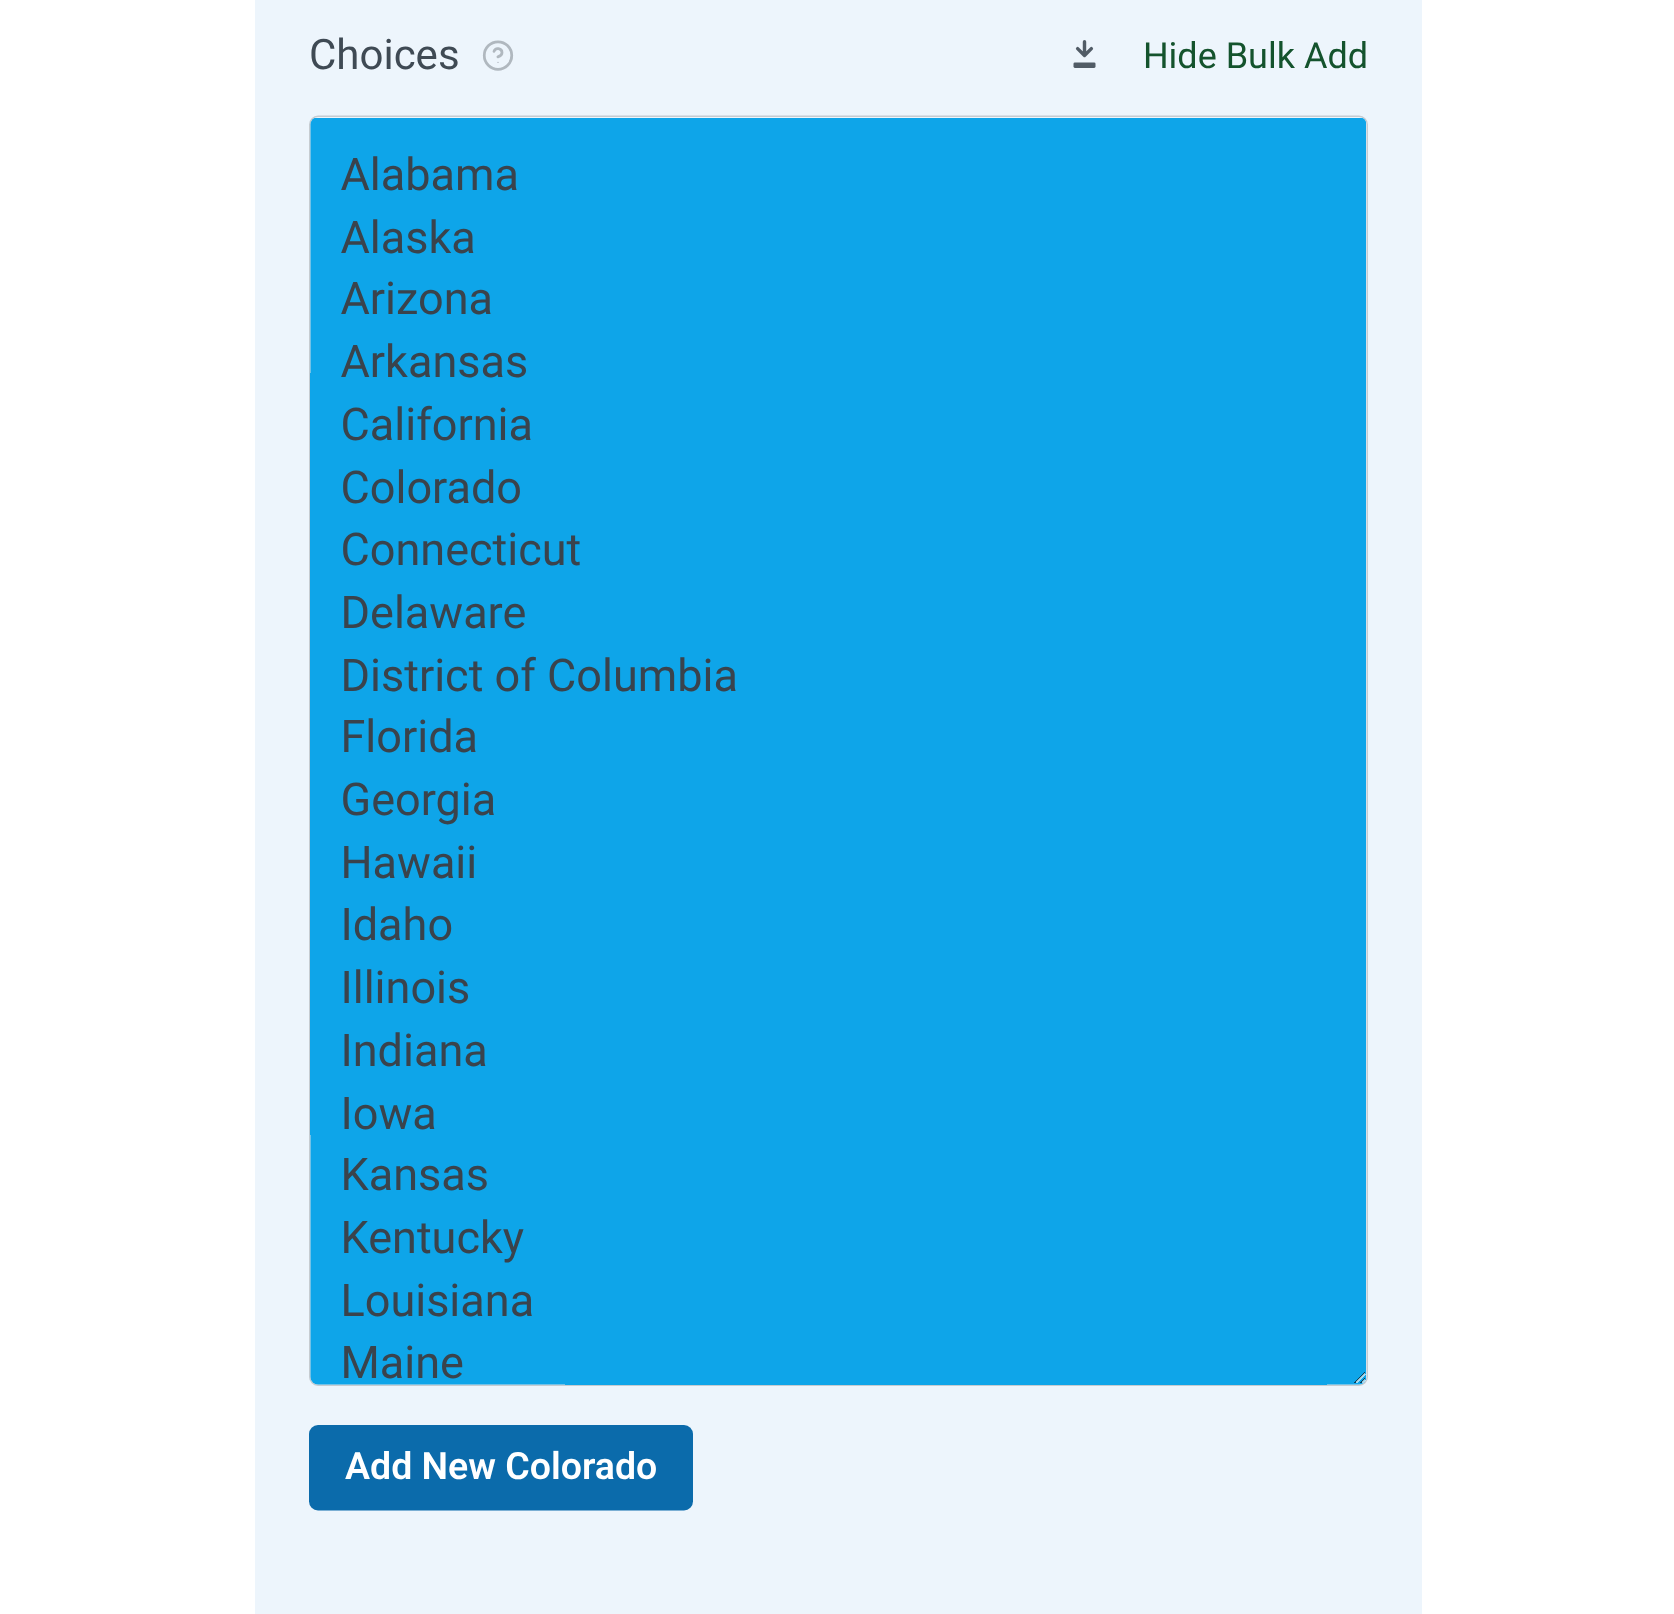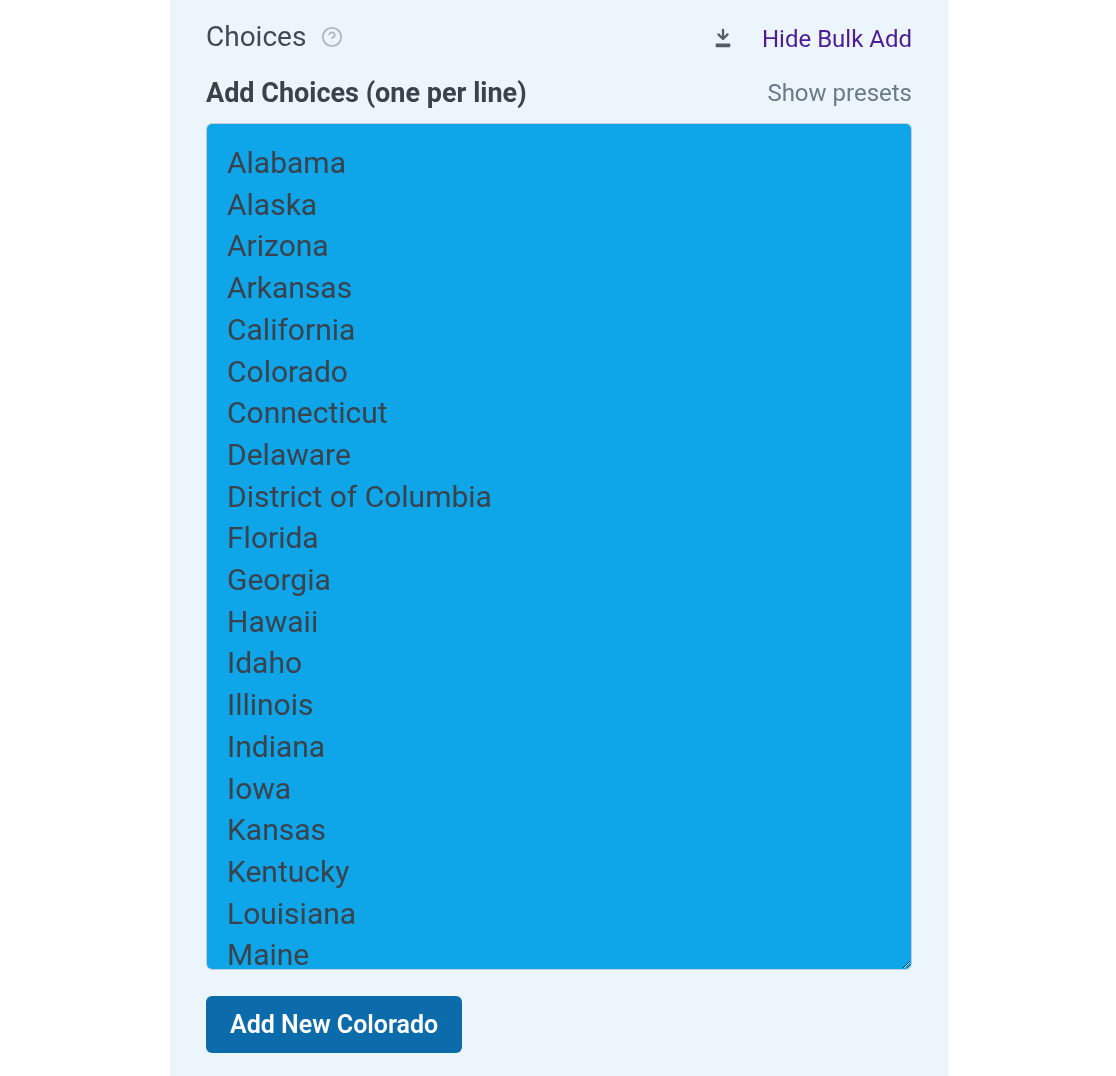--- a/index.html
+++ b/index.html
@@ -18,21 +18,21 @@
     .panel {
       background: #edf5fc;
       width: 778px;
       margin-left: 170px;
       margin-right: 168px;
       padding: 20px 36px 18px 36px;
     }
     .header-row {
       display: flex;
       justify-content: space-between;
-      align-items: flex-end;
+      align-items: center;
       margin-bottom: 24px;
     }
     .header-left {
       display: flex;
       align-items: center;
       gap: 14px;
     }
     .section-title {
       font-size: 28px;
       font-weight: 400;
@@ -47,21 +47,21 @@
       color: #b0b8bf;
     }
     .help-icon svg {
       width: 22px;
       height: 22px;
     }
     .header-right {
       display: flex;
       align-items: center;
       gap: 28px;
-      color: #4c1d95;
+      color: #14532d;
       font-size: 24px;
       cursor: pointer;
     }
     .download-icon {
       width: 22px;
       height: 22px;
       display: inline-flex;
       color: #515c66;
     }
     .download-icon svg {
@@ -132,24 +132,20 @@
       <span class="download-icon">
         <svg viewBox="0 0 24 24" fill="currentColor">
           <path d="M12 2 L12 12 M12 12 L7 7 M12 12 L17 7" stroke="currentColor" stroke-width="2.5" stroke-linecap="round" stroke-linejoin="round" fill="none"></path>
           <rect x="4" y="17" width="16" height="4" rx="1"></rect>
         </svg>
       </span>
       <span>Hide Bulk Add</span>
     </div>
   </div>
 
-  <div class="sub-header-row">
-    <span class="sub-title">Add Choices (one per line)</span>
-    <span class="show-presets">Show presets</span>
-  </div>
 
   <textarea class="choices-textarea" spellcheck="false" style="">Alabama
 Alaska
 Arizona
 Arkansas
 California
 Colorado
 Connecticut
 Delaware
 District of Columbia

